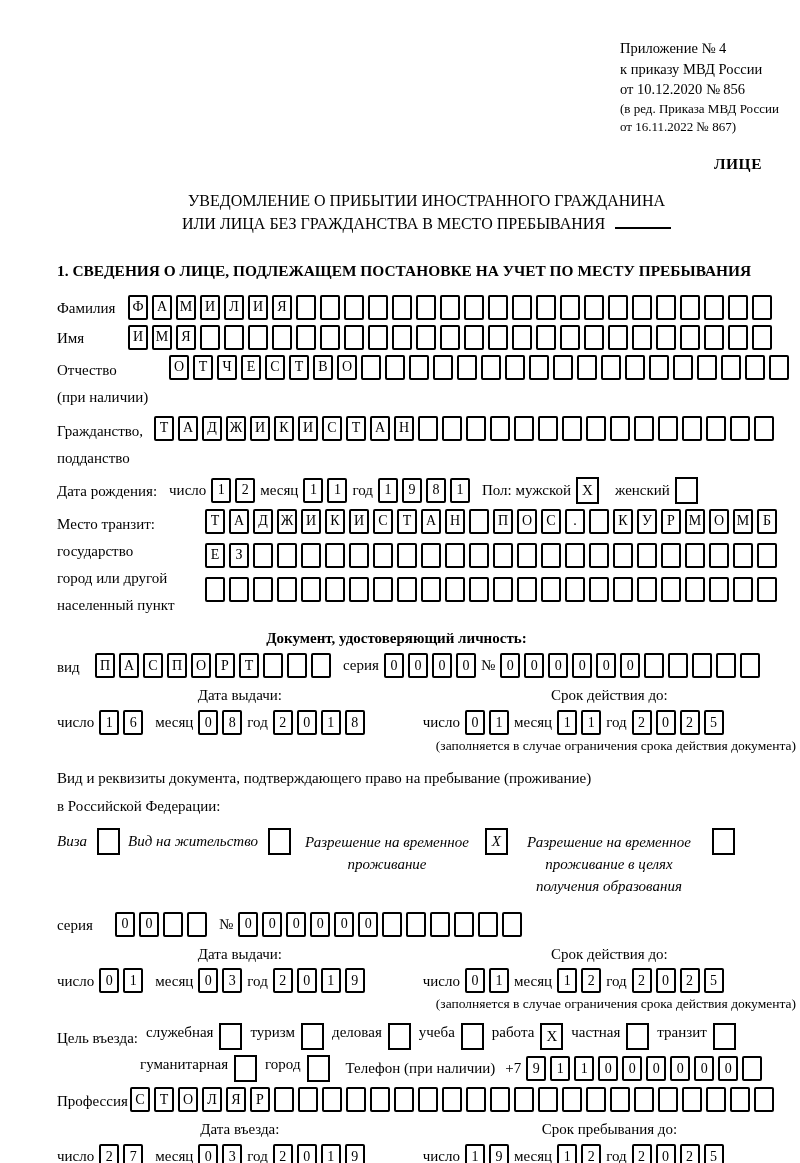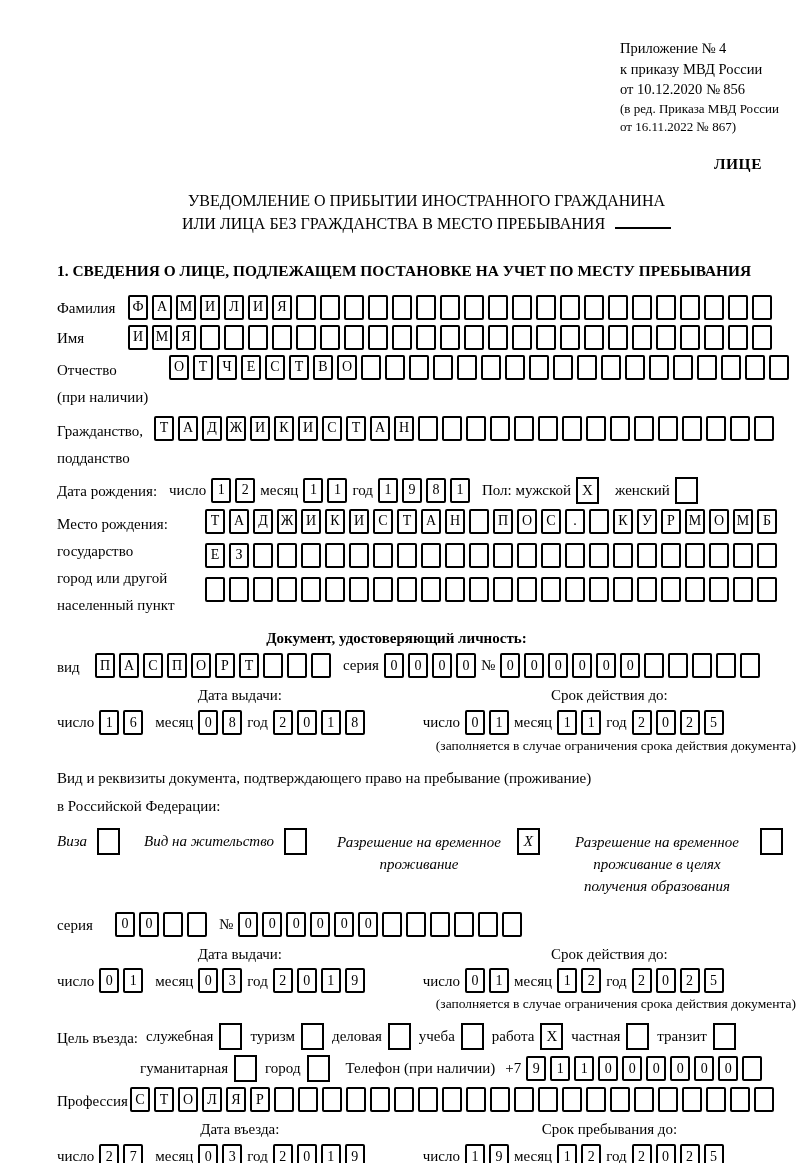--- a/index.html
+++ b/index.html
@@ -34,27 +34,27 @@
   .dcol1{flex:0 0 49.5%;}
   .dcol2{flex:1;}
   .dhead{text-align:center;margin-bottom:5px;}
   .dline{display:flex;align-items:center;}
   .dline .dlabel:first-child{margin-left:0;}
   .note-r{text-align:right;font-size:13.5px;margin:3px 0 10px;}
   .intro{line-height:1.85;margin-top:4px;}
 
   .opts{display:flex;align-items:flex-start;margin:8px 0 14px;font-style:italic;}
   .opt{display:flex;align-items:flex-start;}
-  .opt + .opt{margin-left:24px;}
+  .opt + .opt{margin-left:8px;}
   .opt-lbl{padding-top:4px;}
   .opt .cb{margin-left:10px;margin-top:0;}
   .tc{text-align:center;line-height:1.45;}
   .w176{width:176px}.w186{width:186px}
 
-  .pitem{display:flex;align-items:center;margin-left:8px;}
+  .pitem{display:flex;margin-left:8px;}
   .pitem .cb{margin-left:6px;}
   .ind{padding-left:75px;}
 </style>
 </head>
 <body>
 
 <div class="page">
 
   <div class="hdr">
     <div>Приложение № 4</div>
@@ -229,21 +229,21 @@
         <span class="cell">1</span>
       </span>
     <span class="dlabel ml10">Пол: мужской</span>
     <span class="cb">Х</span>
     <span class="dlabel ml14">женский</span>
     <span class="cb"></span>
   </div>
 
   <div class="row rowt">
     <span class="lbl2 w148">
-      <span>Место рождения:</span>
+      <span>Место транзит:</span>
       <span>государство</span>
       <span>город или другой</span>
       <span>населенный пункт</span>
     </span>
     <span class="colcells">
       <span class="cells">
           <span class="cell">Т</span>
           <span class="cell">А</span>
           <span class="cell">Д</span>
           <span class="cell">Ж</span>

